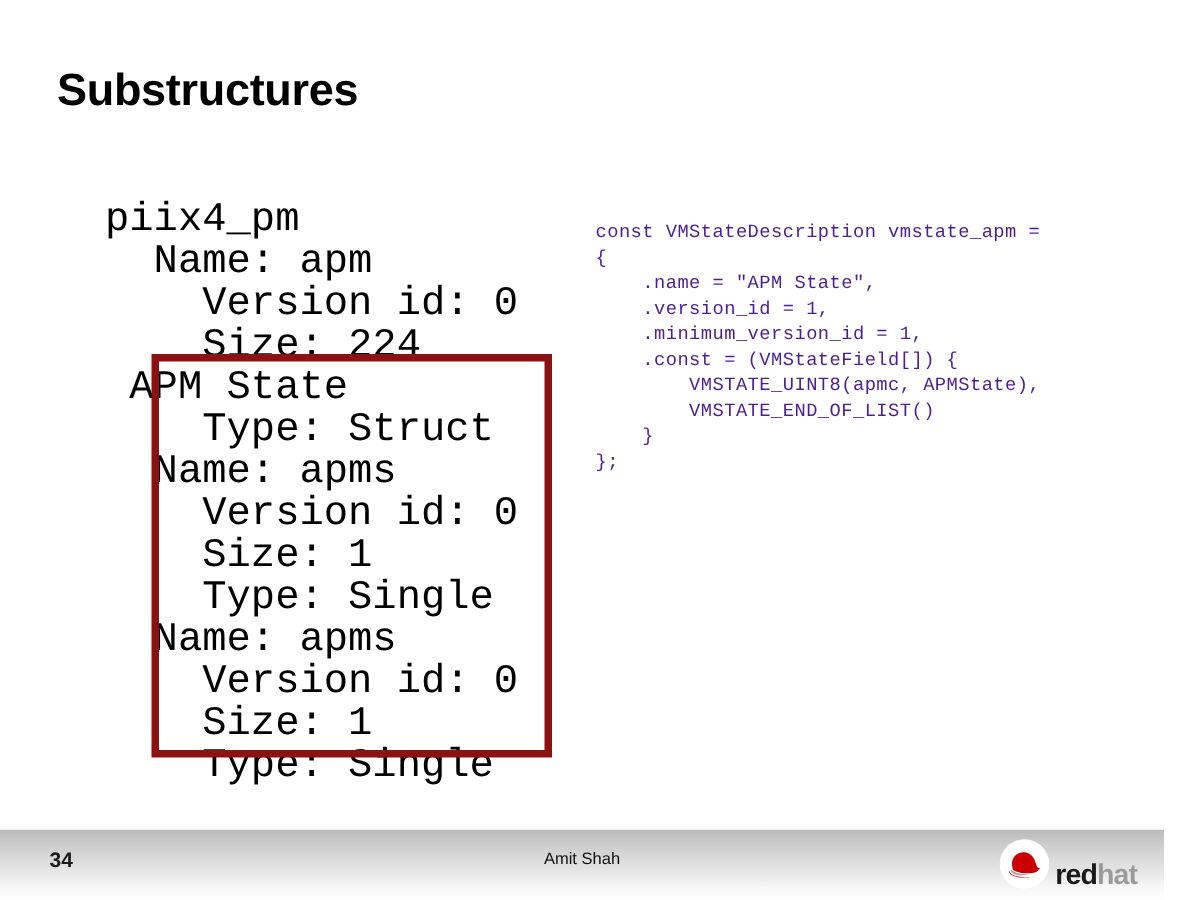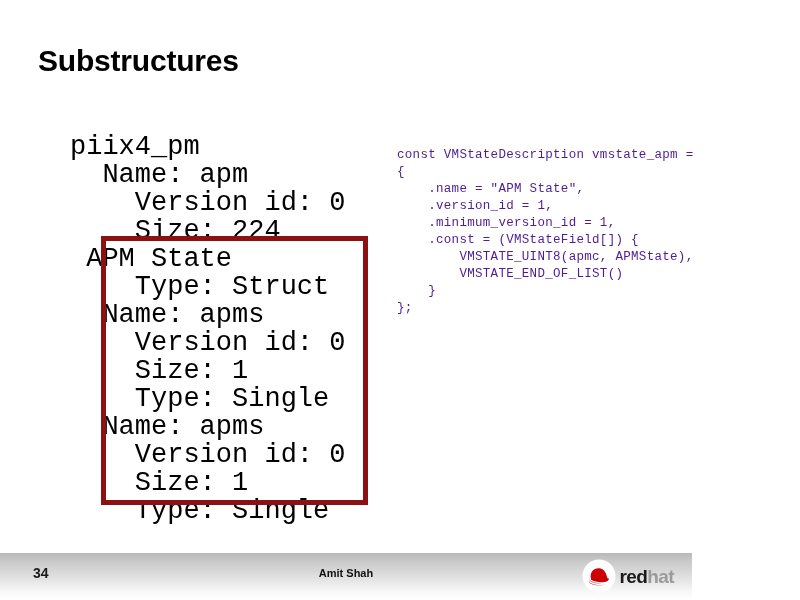--- a/index.html
+++ b/index.html
@@ -75,21 +75,21 @@
     white-space: pre;
     height: 17px;
     letter-spacing: 0.3px;
   }
 
   
   #footer {
     position: absolute;
     left: 0;
     bottom: 0;
-    width: 692px;
+    width: 776px;
     height: 47px;
     background: linear-gradient(to bottom, #b9b9b9 0%, #c9c9c9 18%, #e3e3e3 55%, #f7f7f7 82%, #ffffff 100%);
     border-top: 1px solid #ffffff;
   }
   #footer-page-number {
     position: absolute;
     left: 33px;
     top: 12px;
     font-family: "Liberation Sans", sans-serif;
     font-size: 14px;
@@ -97,30 +97,30 @@
     color: #1a1a1a;
   }
   #footer-author {
     position: absolute;
     left: 0;
     right: 0;
     top: 14px;
     text-align: center;
     font-family: "Liberation Sans", sans-serif;
     font-size: 11px;
-    font-weight: bold;
+    font-weight: normal;
     color: #111111;
   }
   #footer-logo {
     position: absolute;
     right: 18px;
     top: 6px;
     height: 34px;
     display: flex;
-    align-items: center;
+    align-items: flex-end;
   }
   #logo-hat-wrap {
     width: 34px;
     height: 34px;
     position: relative;
     margin-right: 4px;
   }
   #logo-wordmark {
     font-family: "Liberation Sans", sans-serif;
     font-size: 19px;

